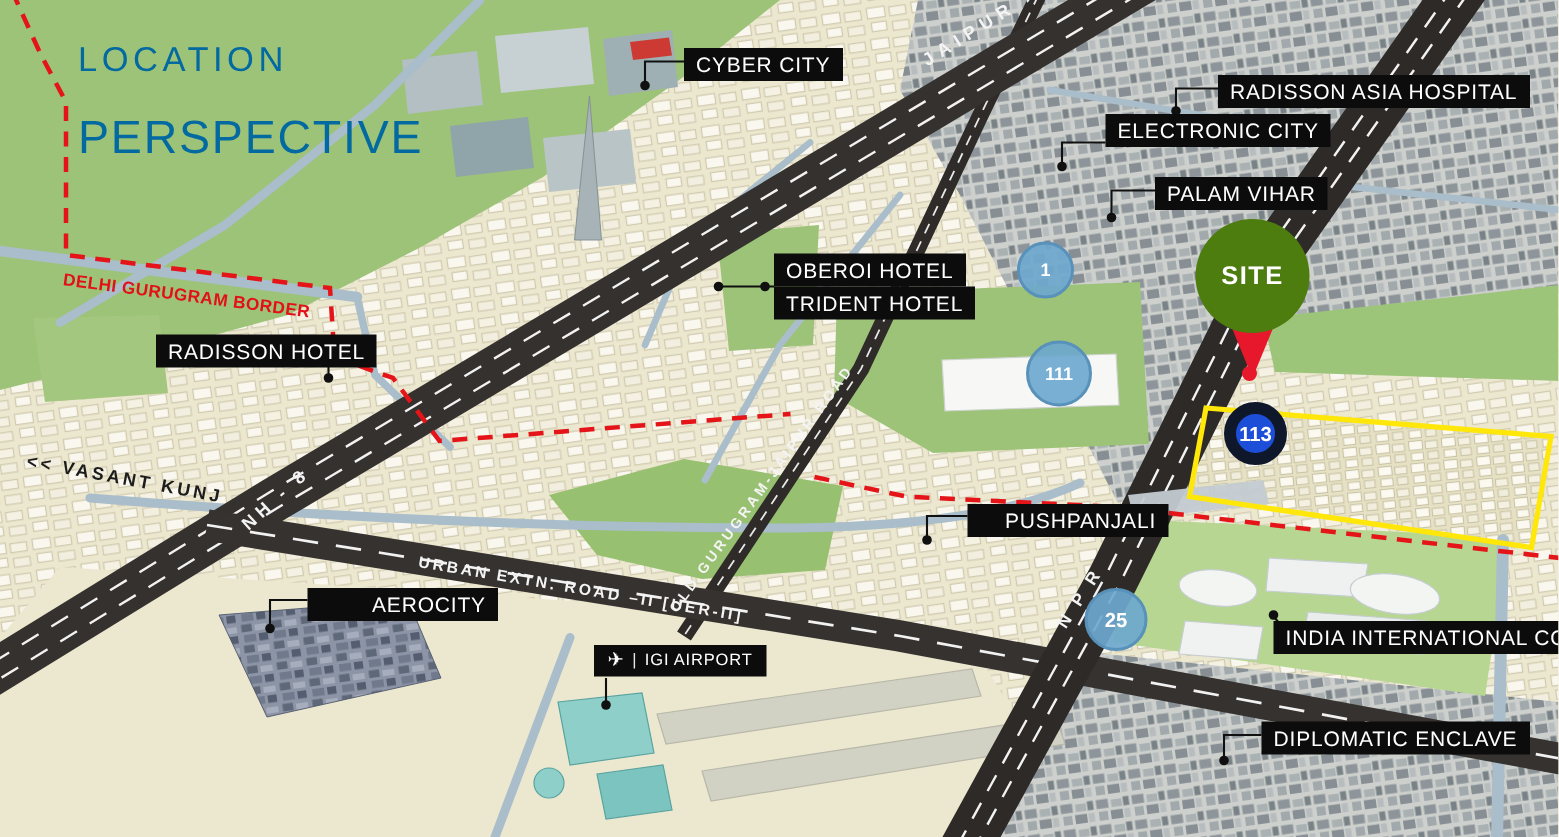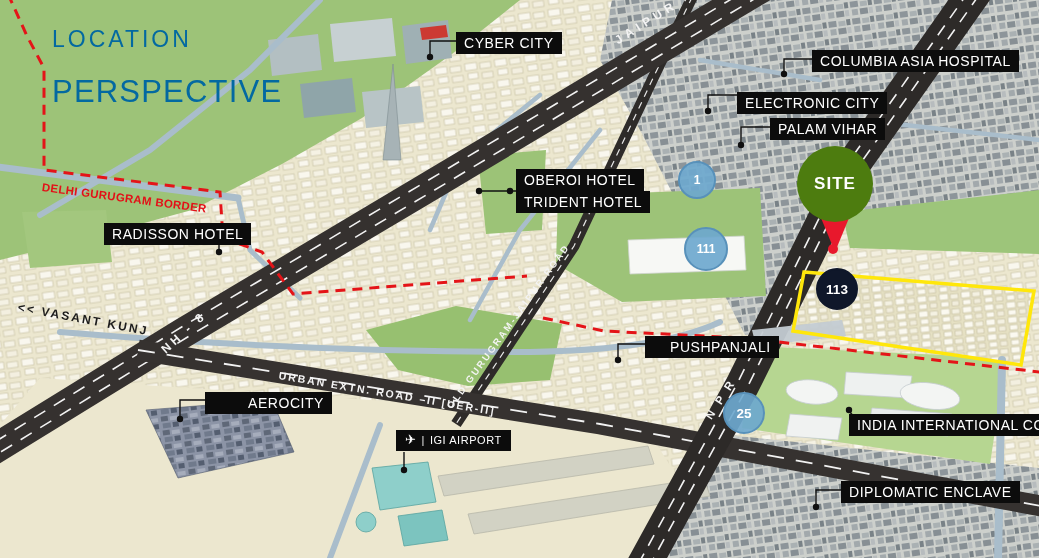--- a/index.html
+++ b/index.html
@@ -37,21 +37,21 @@
   .rt-uer2{left:279px;top:369px;font-size:10.5px;letter-spacing:2px;transform:rotate(9.5deg);}
   .rt-npr{left:708px;top:412px;font-size:11.5px;letter-spacing:3px;transform:rotate(-57deg);}
   .rt-oldggn{left:449px;top:402px;font-size:9.5px;letter-spacing:2.2px;transform:rotate(-54deg);}
   .rt-vasant{left:18px;top:300px;font-size:12px;letter-spacing:2.2px;color:#1c1c1c;transform:rotate(10.5deg);z-index:2;}
   
   .sector{
     position:absolute;z-index:3;border-radius:50%;display:flex;align-items:center;
     justify-content:center;color:#fff;font-weight:bold;box-sizing:border-box;
   }
   .sector.blue{background:rgba(110,168,206,.92);border:2px solid #5891ba;}
-  .sector.green{background:#0f172a;border:2px solid #0f172a;}
+  .sector.green{background:#1d4ed8;border:8px solid #0f172a;}
   .s1{left:678px;top:161px;width:38px;height:38px;font-size:12px;}
   .s111{left:684px;top:227px;width:44px;height:44px;font-size:12px;}
   .s113{left:816px;top:268px;width:42px;height:42px;font-size:13.5px;}
   .s25{left:723px;top:392px;width:42px;height:42px;font-size:13.5px;}
   
   .site-pin{position:absolute;left:0;top:0;z-index:5;}
   .site-circle{
     position:absolute;left:797px;top:146px;width:76px;height:76px;border-radius:50%;
     background:#4d7c0f;display:flex;align-items:center;justify-content:center;
     color:#fff;font-size:17px;font-weight:bold;letter-spacing:1px;
@@ -226,22 +226,22 @@
   <div class="border-label">DELHI GURUGRAM BORDER</div>
 
   <div class="roadtxt rt-jaipur">JAIPUR &gt;&gt;</div>
   <div class="roadtxt rt-nh8">NH - 8</div>
   <div class="roadtxt rt-uer2">URBAN EXTN. ROAD –II [UER-II]</div>
   <div class="roadtxt rt-npr">N P R</div>
   <div class="roadtxt rt-oldggn">OLD GURUGRAM-JAIPUR ROAD</div>
   <div class="roadtxt rt-vasant">&lt;&lt; VASANT KUNJ</div>
 
   <div class="tag" style="left:456px;top:32px;">CYBER CITY</div>
-  <div class="tag" style="left:812px;top:50px;">COLUMBIA ASIA HOSPITAL</div>
-  <div class="tag" style="left:737px;top:76px;margin-top:16px;">ELECTRONIC CITY</div>
+  <div class="tag" style="left:812px;top:50px;">RADISSON ASIA HOSPITAL</div>
+  <div class="tag" style="left:737px;top:76px;">ELECTRONIC CITY</div>
   <div class="tag" style="left:770px;top:118px;">PALAM VIHAR</div>
   <div class="tag" style="left:516px;top:169px;">OBEROI HOTEL</div>
   <div class="tag" style="left:516px;top:191px;">TRIDENT HOTEL</div>
   <div class="tag" style="left:104px;top:223px;">RADISSON HOTEL</div>
   <div class="tag" style="left:645px;top:336px;padding-left:25px;">PUSHPANJALI</div>
   <div class="tag" style="left:205px;top:392px;padding-left:43px;">AEROCITY</div>
   <div class="tag big" style="left:396px;top:430px;">
     <span class="plane">✈</span>
     <span class="sep">|</span>
     <span>IGI AIRPORT</span>

